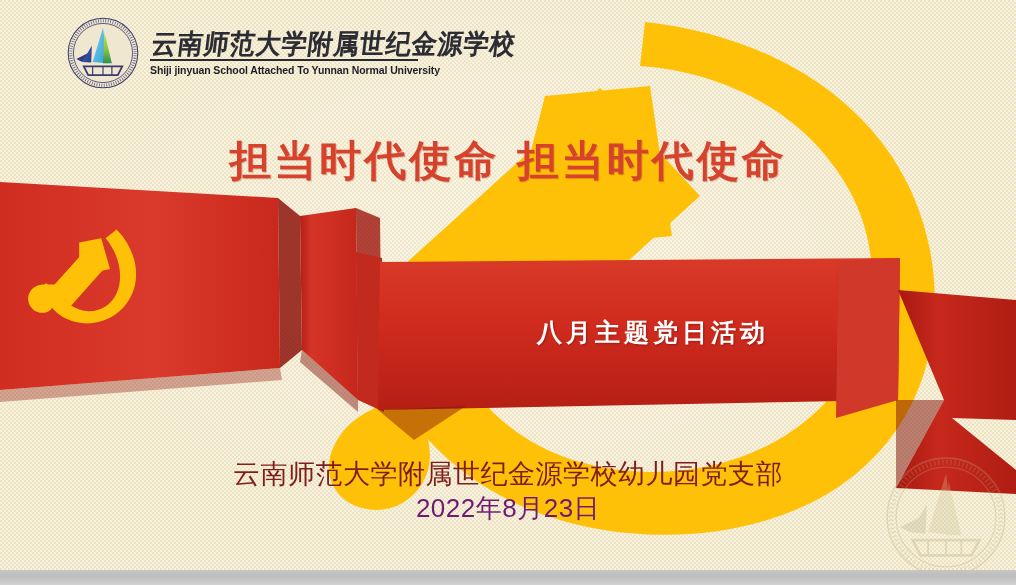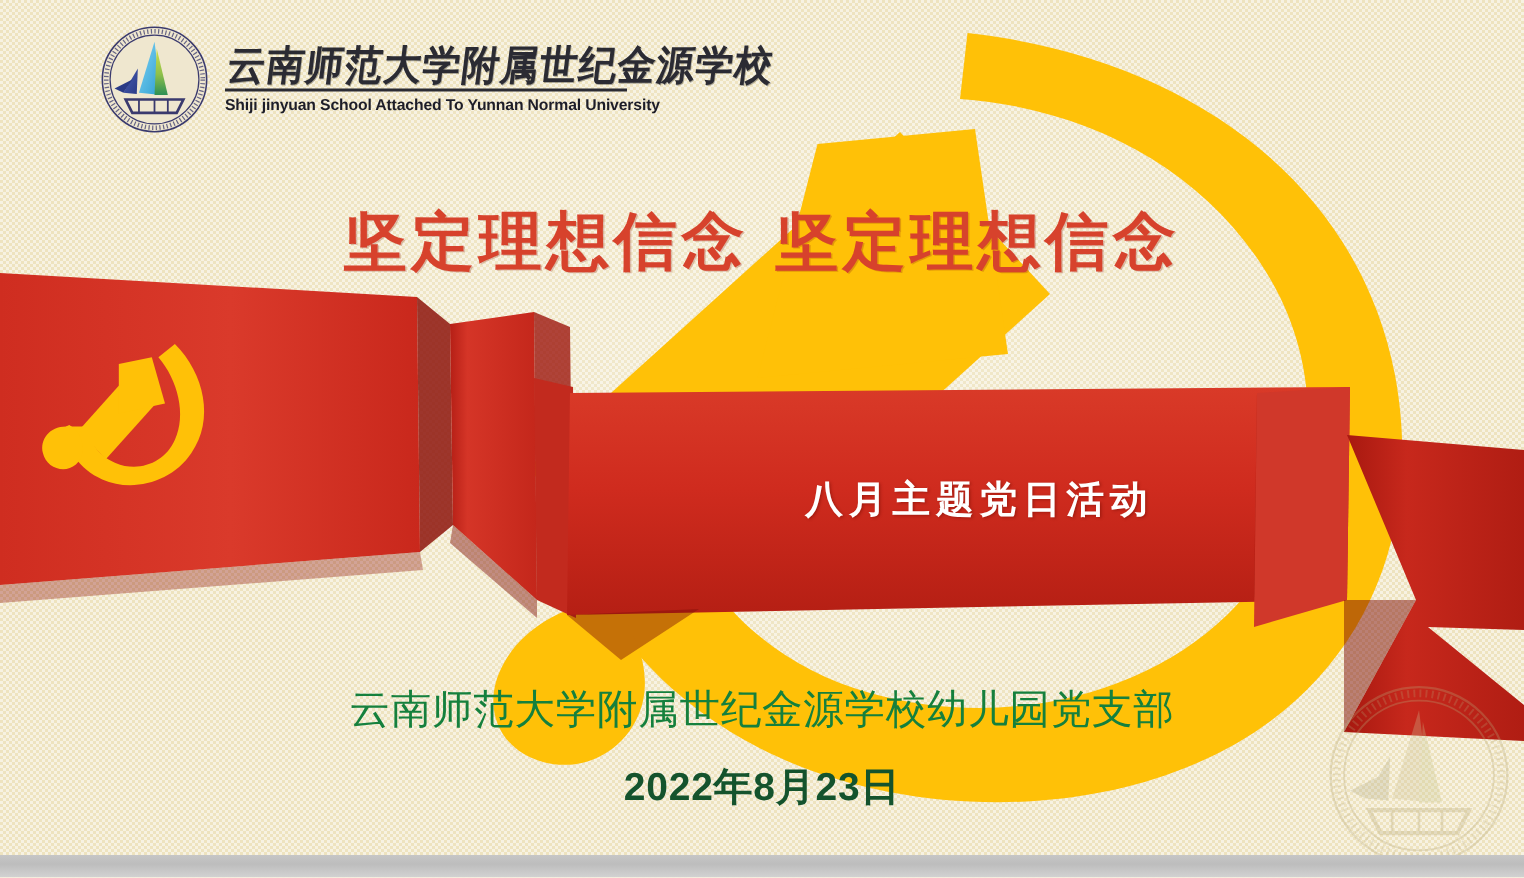--- a/index.html
+++ b/index.html
@@ -112,31 +112,31 @@
     position: absolute;
     left: 0; right: 0;
     top: 458px;
     text-align: center;
     z-index: 45;
   }
   #org-line {
     font-family: "DejaVu Sans", "Liberation Sans", sans-serif;
     font-size: 27px;
     font-weight: 500;
-    color: #15803d;
+    color: #7f1d1d;
     letter-spacing: 0.5px;
     line-height: 1.15;
   }
   #date-line {
     font-family: "Liberation Sans", "DejaVu Sans", sans-serif;
     font-size: 26px;
-    font-weight: 700;
-    color: #14532d;
+    font-weight: 400;
+    color: #701a75;
     letter-spacing: 0.5px;
-    margin-top: 18px;
+    margin-top: 2px;
   }
 
   
   #watermark {
     position: absolute;
     right: 6px;
     bottom: 4px;
     width: 128px;
     height: 128px;
     opacity: .30;
@@ -296,21 +296,21 @@
         <path d="M 36 68 L 36 80 M 50 68 L 50 80 M 62 68 L 62 80" stroke="#3a3a6e" stroke-width="1.6"></path>
       </svg>
     </div>
     <div id="school-text">
       <div id="school-name-cn">云南师范大学附属世纪金源学校</div>
       <div id="school-rule"></div>
       <div id="school-name-en">Shiji jinyuan School Attached To Yunnan Normal University</div>
     </div>
   </div>
 
-  <div id="headline">坚定理想信念 坚定理想信念</div>
+  <div id="headline">担当时代使命 担当时代使命</div>
 
   <div id="banner-text">八月主题党日活动</div>
 
   <div id="footer-block">
     <div id="org-line">云南师范大学附属世纪金源学校幼儿园党支部</div>
     <div id="date-line">2022年8月23日</div>
   </div>
 
   <svg id="watermark" viewBox="0 0 100 100">
     <circle cx="50" cy="50" r="46" fill="none" stroke="#b8a878" stroke-width="1.2"></circle>

